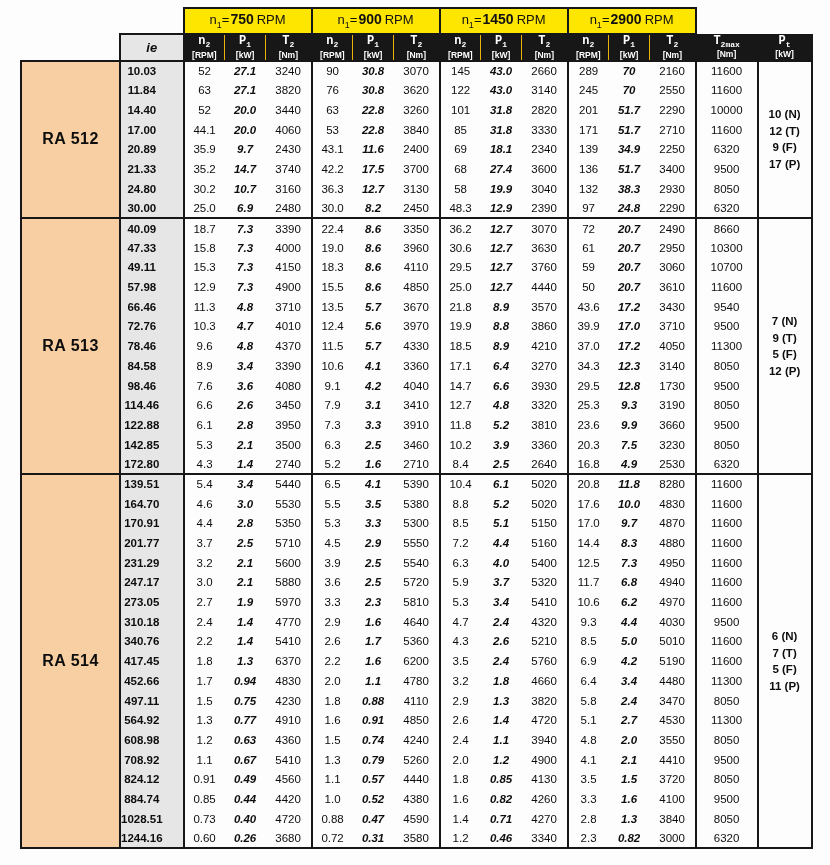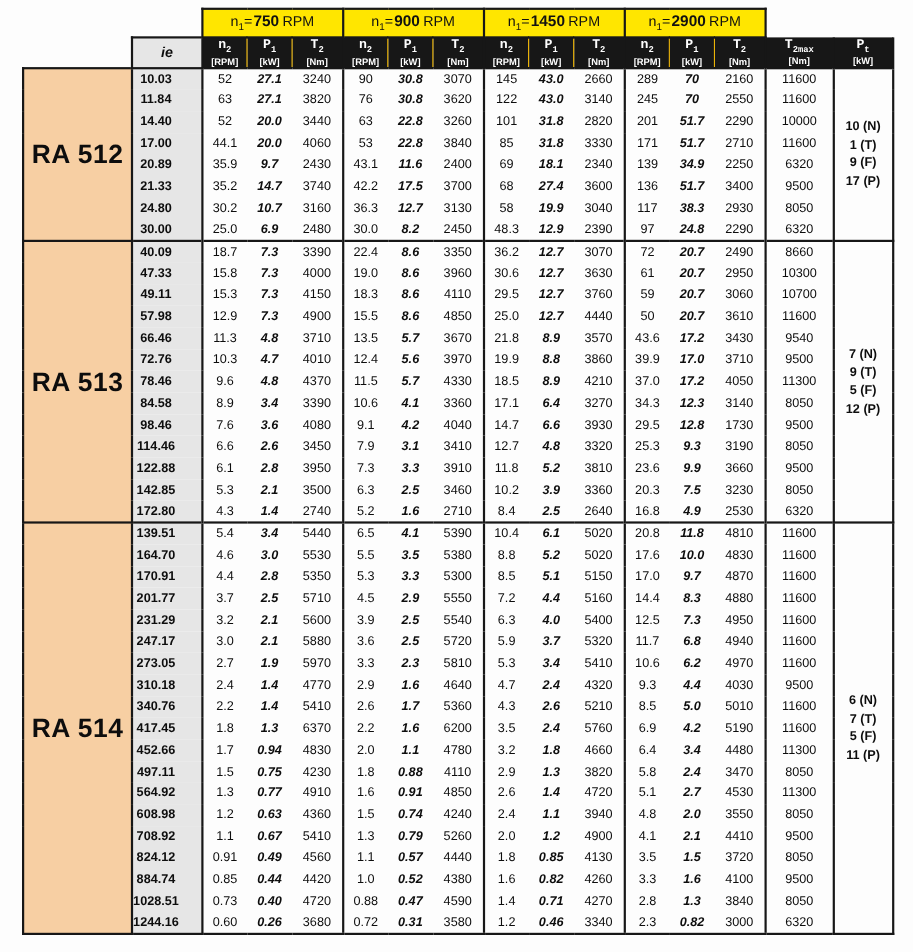--- a/index.html
+++ b/index.html
@@ -44,21 +44,21 @@
   }
 
   
   tbody tr{height:19.7px;}
   tbody td{font-size:11.5px;white-space:nowrap;}
   td.model{
     background:var(--peach,#f7cfa3);
     border-left:2.5px solid var(--black);
     border-right:2.5px solid var(--black);
     border-bottom:2.5px solid var(--black);
-    font-weight:700;font-size:24px;letter-spacing:.5px;
+    font-weight:700;font-size:16px;letter-spacing:.5px;
   }
   td.ie{
     background:var(--gray);
     border-left:2.5px solid var(--black);
     border-right:2.5px solid var(--black);
     font-weight:700;text-align:center;padding-right:20px;font-size:11.5px;
   }
   td.p1{font-weight:700;font-style:italic;}
   td.gstart{border-left:2.5px solid var(--black);}
   td.t2max{border-left:2.5px solid var(--black);}
@@ -182,21 +182,21 @@
           <td class="t2">3070</td>
           <td class="n2 gstart">145</td>
           <td class="p1">43.0</td>
           <td class="t2">2660</td>
           <td class="n2 gstart">289</td>
           <td class="p1">70</td>
           <td class="t2">2160</td>
           <td class="t2max">11600</td>
           <td class="pt" rowspan="8">
             <div>10 (N)</div>
-            <div>1 (T)</div>
+            <div>12 (T)</div>
             <div>9 (F)</div>
             <div>17 (P)</div>
           </td>
         </tr>
         <tr>
           <td class="ie">11.84</td>
           <td class="n2 gstart">63</td>
           <td class="p1">27.1</td>
           <td class="t2">3820</td>
           <td class="n2 gstart">76</td>
@@ -278,21 +278,21 @@
           <td class="ie">24.80</td>
           <td class="n2 gstart">30.2</td>
           <td class="p1">10.7</td>
           <td class="t2">3160</td>
           <td class="n2 gstart">36.3</td>
           <td class="p1">12.7</td>
           <td class="t2">3130</td>
           <td class="n2 gstart">58</td>
           <td class="p1">19.9</td>
           <td class="t2">3040</td>
-          <td class="n2 gstart">117</td>
+          <td class="n2 gstart">132</td>
           <td class="p1">38.3</td>
           <td class="t2">2930</td>
           <td class="t2max">8050</td>
         </tr>
         <tr>
           <td class="ie">30.00</td>
           <td class="n2 gstart">25.0</td>
           <td class="p1">6.9</td>
           <td class="t2">2480</td>
           <td class="n2 gstart">30.0</td>
@@ -528,21 +528,21 @@
           <td class="p1">3.4</td>
           <td class="t2">5440</td>
           <td class="n2 gstart">6.5</td>
           <td class="p1">4.1</td>
           <td class="t2">5390</td>
           <td class="n2 gstart">10.4</td>
           <td class="p1">6.1</td>
           <td class="t2">5020</td>
           <td class="n2 gstart">20.8</td>
           <td class="p1">11.8</td>
-          <td class="t2">4810</td>
+          <td class="t2">8280</td>
           <td class="t2max">11600</td>
           <td class="pt" rowspan="19">
             <div>6 (N)</div>
             <div>7 (T)</div>
             <div>5 (F)</div>
             <div>11 (P)</div>
           </td>
         </tr>
         <tr>
           <td class="ie">164.70</td>

